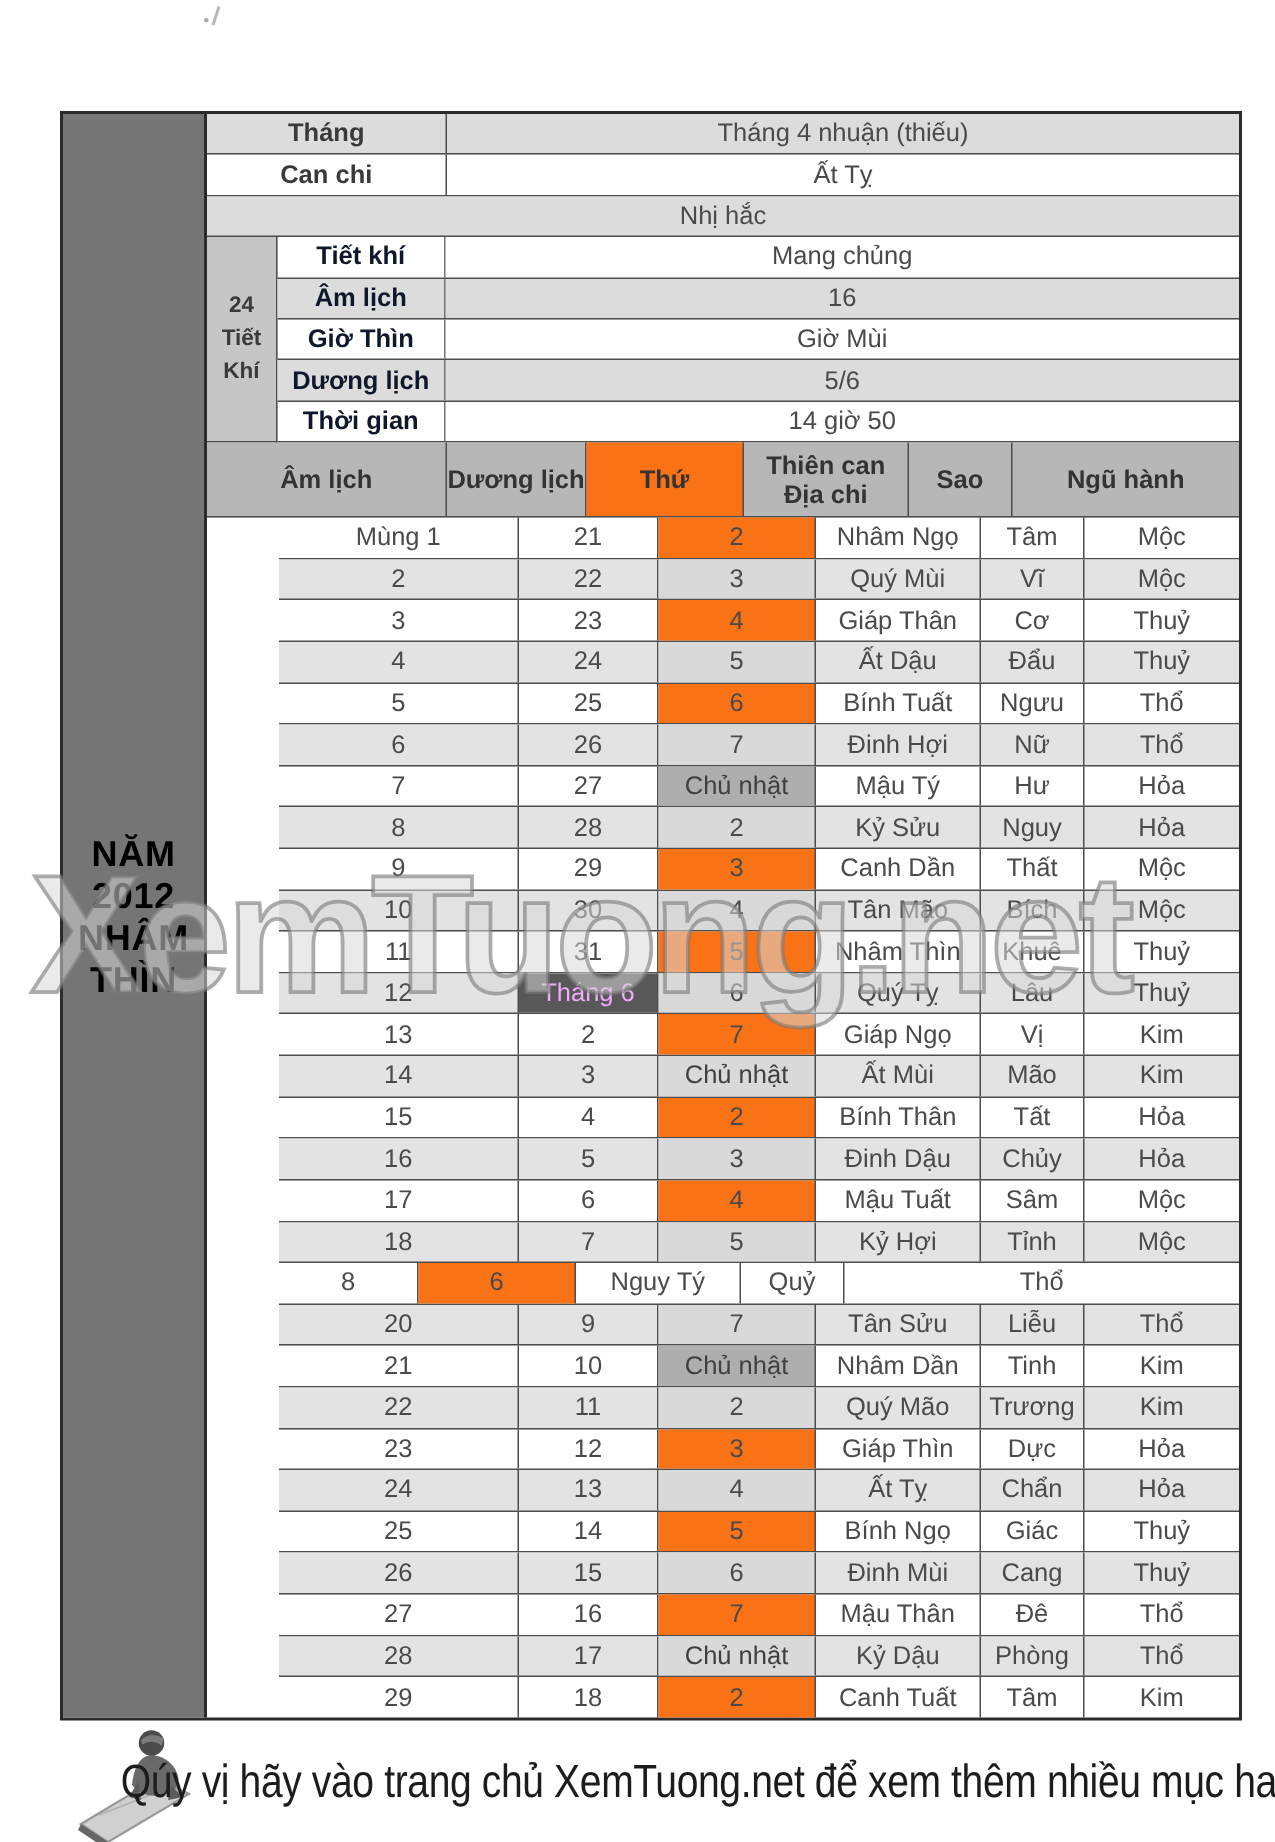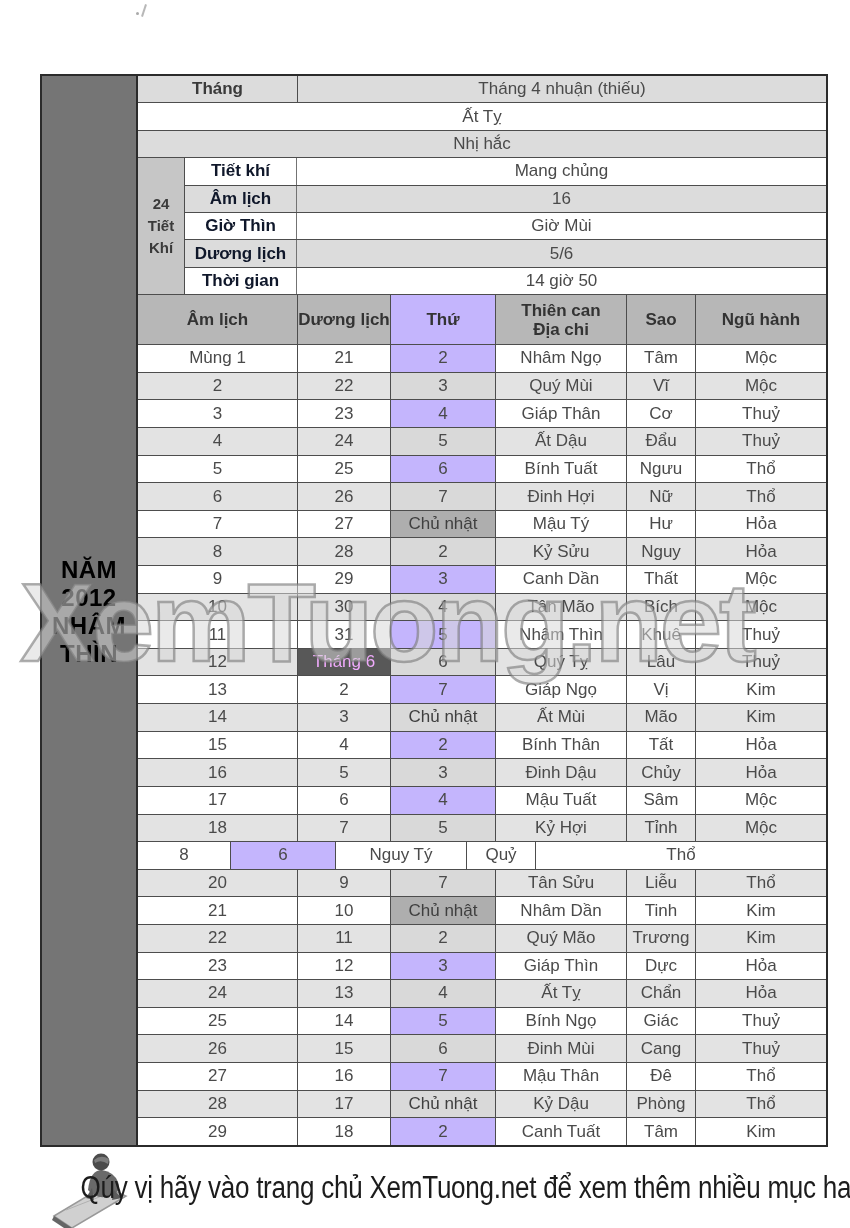--- a/index.html
+++ b/index.html
@@ -33,28 +33,28 @@
   .tk-row{flex:1;display:flex;border-bottom:1px solid #4d4d4d;box-sizing:border-box;}
   .tk-row.alt{background:#dcdcdc;}
   .tk-label{width:112px;border-right:1px solid #737373;font-weight:bold;color:#0f172a;}
 
   
   .header-row{height:50px;box-sizing:border-box;display:flex;background:#b7b7b7;
               border-bottom:1px solid #4d4d4d;}
   .header-row .cell{font-weight:bold;color:#333;font-size:17px;line-height:19px;flex-direction:column;}
 
   
-  .cal-body{flex:1;display:flex;flex-direction:column;}
+  .cal-body{flex:1;display:flex;flex-direction:column;padding-left:48px;}
   .cal-row{flex:1;display:flex;border-bottom:1px solid #4d4d4d;box-sizing:border-box;}
   .cal-row:last-child{border-bottom:none;}
   .cal-row.alt{background:#e3e3e3;}
   .c1{width:160px;border-right:1px solid #4d4d4d;}
   .c2{width:93px;border-right:1px solid #4d4d4d;}
-  .c3{width:105px;border-right:1px solid #4d4d4d;background:#c4b5fd;}
-  .c4{width:131px;border-right:1px solid #4d4d4d;}
+  .c3{width:105px;border-right:1px solid #4d4d4d;background:#f97316;}
+  .c4{width:110px;border-right:1px solid #4d4d4d;}
   .c5{width:69px;border-right:1px solid #4d4d4d;}
   .c6{flex:1;}
   .cal-row.alt .c3{background:#d9d9d9;}
   .c3.sunday{background:#aeaeae;color:#3f3f3f;}
   .c2.month-cell{background:#585858;color:#f0abfc;}
 
   
   .watermark{position:absolute;left:20px;top:538px;width:830px;z-index:6;pointer-events:none;
              font-size:112px;font-weight:bold;letter-spacing:-3px;white-space:nowrap;
              color:rgba(255,255,255,0.38);-webkit-text-stroke:2.5px rgba(122,122,122,0.60);
@@ -83,20 +83,21 @@
       </div>
     </div>
 
     <div class="main">
 
       <div class="info-row alt">
         <div class="cell info-label">Tháng</div>
         <div class="cell info-value">Tháng 4 nhuận (thiếu)</div>
       </div>
       <div class="info-row">
+        <div class="cell info-label">Can chi</div>
         <div class="cell info-value">Ất Tỵ</div>
       </div>
       <div class="info-row alt">
         <div class="cell info-value">Nhị hắc</div>
       </div>
 
       <div class="tk-block">
         <div class="tk-span">
           <div>24</div>
           <div>Tiết</div>

